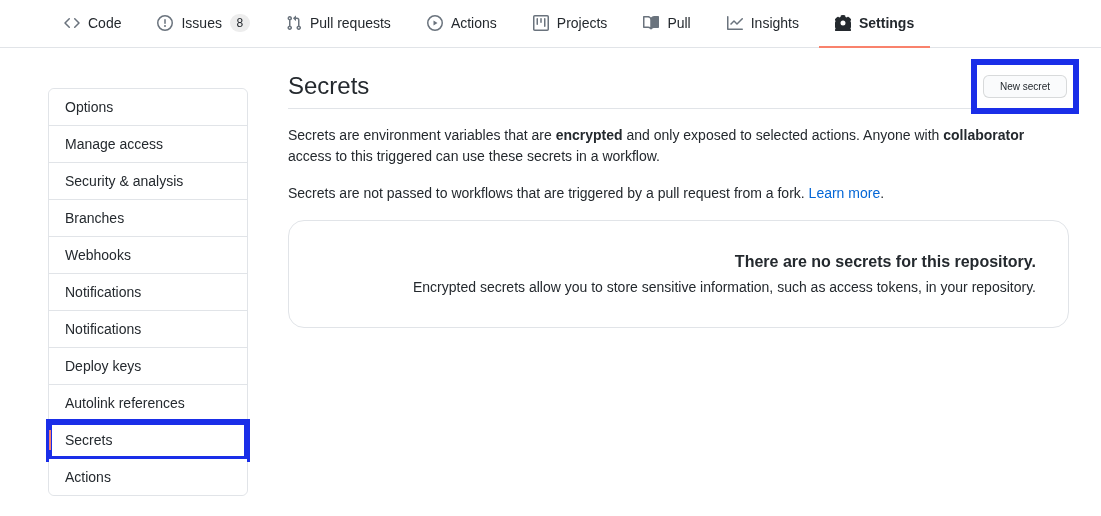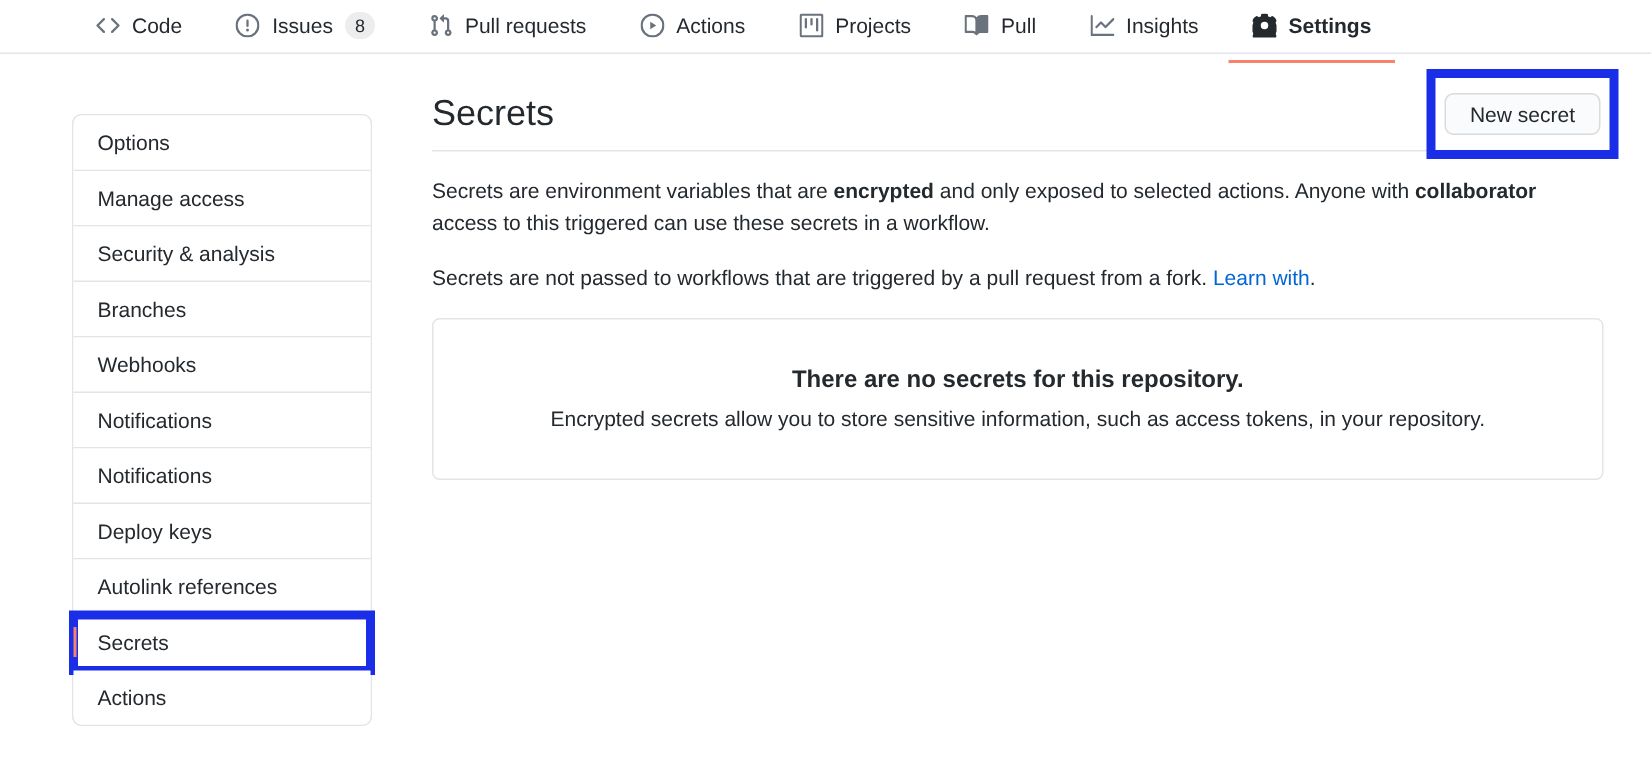--- a/index.html
+++ b/index.html
@@ -9,21 +9,21 @@
     font-size: 14px;
     color: #24292e;
     background: #fff;
   }
   .topnav {
     display: flex;
     align-items: center;
     gap: 4px;
     padding: 0 16px;
     border-bottom: 1px solid #e1e4e8;
-    height: 36px;
+    height: 48px;
     padding-left: 48px;
   }
   .tab {
     display: flex;
     align-items: center;
     gap: 8px;
     padding: 8px 16px;
     color: #24292e;
     border-bottom: 2px solid transparent;
     line-height: 30px;
@@ -89,32 +89,32 @@
   .subhead h2 {
     font-size: 24px;
     font-weight: 400;
     margin: 0;
   }
   .btn {
     background: #fafbfc;
     border: 1px solid rgba(27,31,35,0.15);
     border-radius: 6px;
     padding: 5px 16px;
-    font-size: 14px;
+    font-size: 10px;
     font-weight: 500;
     cursor: pointer;
     color: #24292e;
   }
   .desc { color: #24292e; margin: 0 0 16px 0; line-height:1.5;}
   .desc a { color: #0366d6; text-decoration: none; }
   .blankslate {
     border: 1px solid #e1e4e8;
-    border-radius: 5px;
+    border-radius: 16px;
     padding: 32px;
-    text-align: center;
+    text-align: right;
   }
   .blankslate h3 { margin: 0 0 8px 0; font-size: 16px; }
   .blankslate p { margin: 0; color: #24292e; }
   .highlight-blue {
     outline: 6px solid #1a2ee8;
     outline-offset: -3px;
   }
   .highlight-blue-btn {
     padding: 10px 6px;
     border: 6px solid #1a2ee8;
@@ -215,20 +215,20 @@
     <div class="subhead">
       <h2>Secrets</h2>
       <span class="highlight-blue-btn">
         <button class="btn">New secret</button>
       </span>
     </div>
     <p class="desc">
       <span>Secrets are environment variables that are </span><strong>encrypted</strong><span> and only exposed to selected actions. Anyone with </span><strong>collaborator</strong><span> access to this triggered can use these secrets in a workflow.</span>
     </p>
     <p class="desc">
-      <span>Secrets are not passed to workflows that are triggered by a pull request from a fork. </span><a>Learn with</a><span>.</span>
+      <span>Secrets are not passed to workflows that are triggered by a pull request from a fork. </span><a>Learn more</a><span>.</span>
     </p>
     <div class="blankslate">
       <h3>There are no secrets for this repository.</h3>
       <p>Encrypted secrets allow you to store sensitive information, such as access tokens, in your repository.</p>
     </div>
   </main>
 </div>
 
 </body></html>

